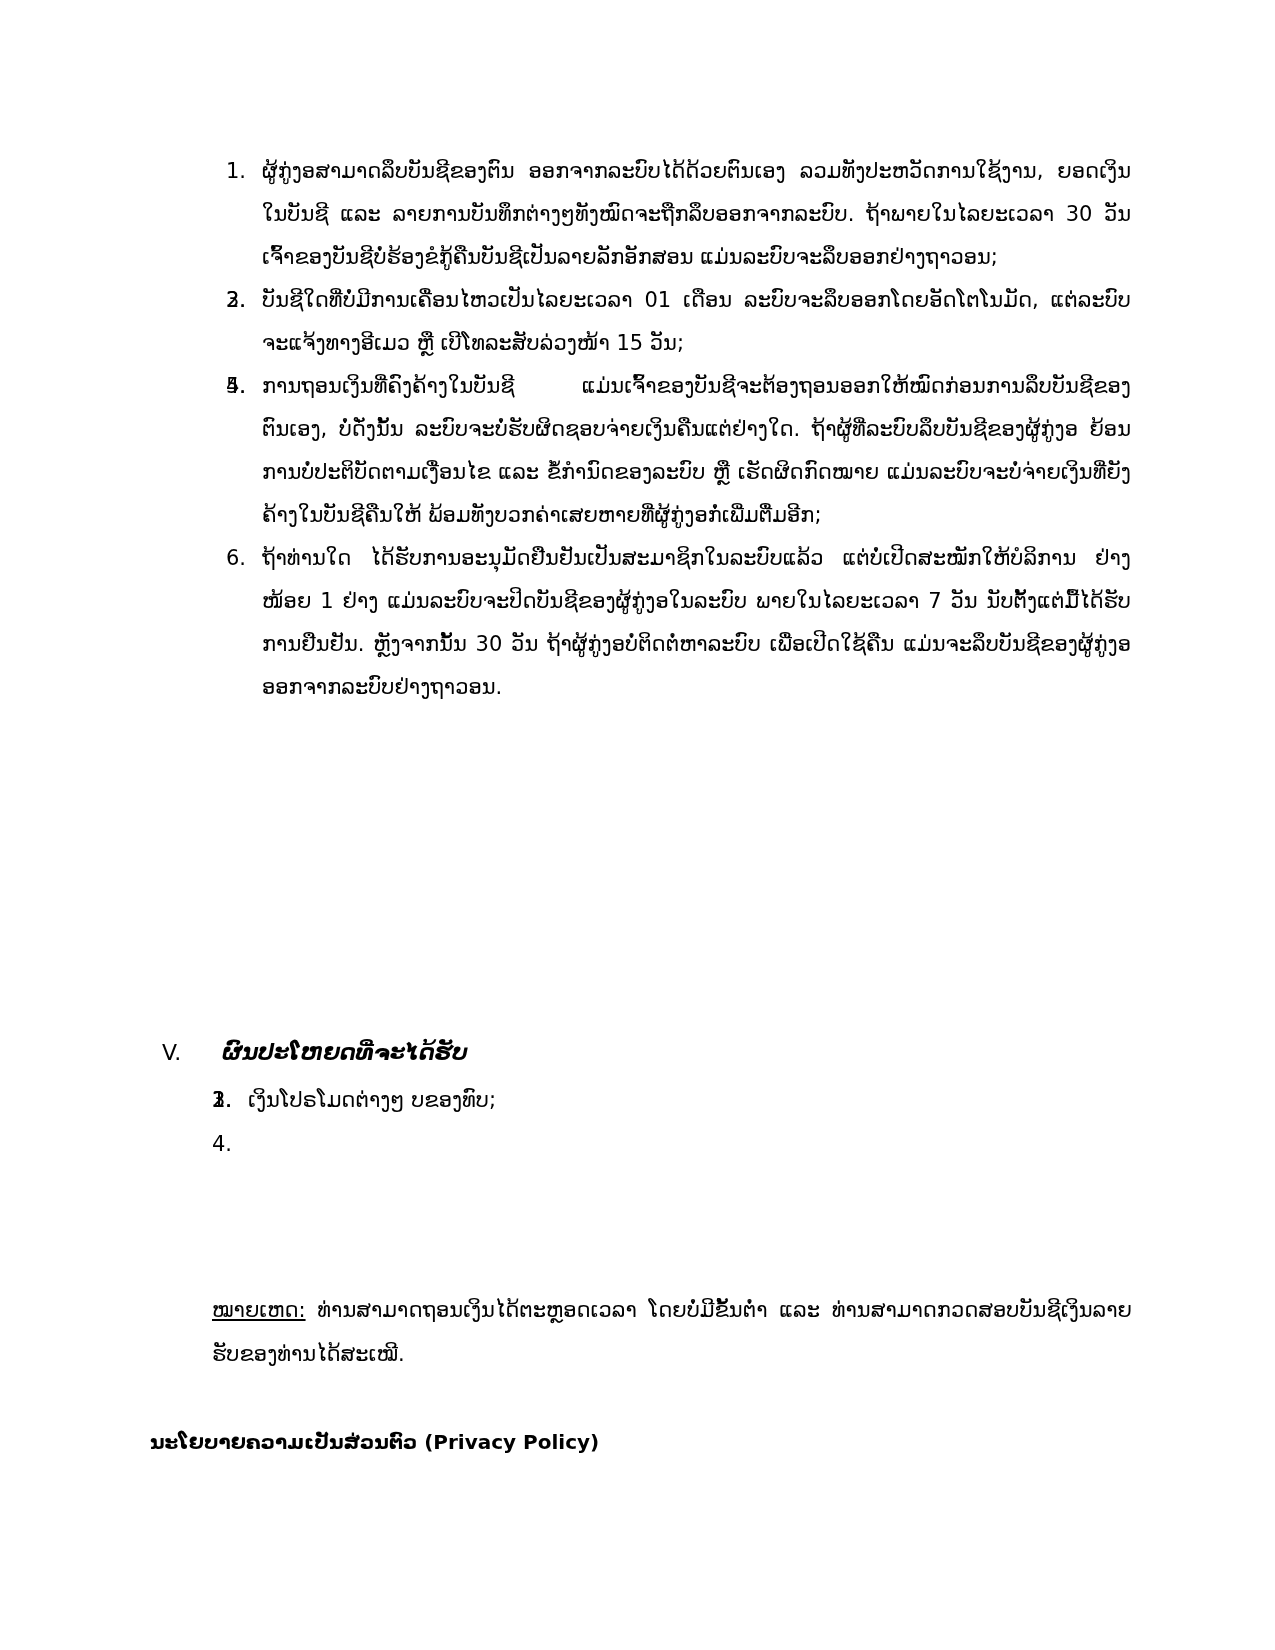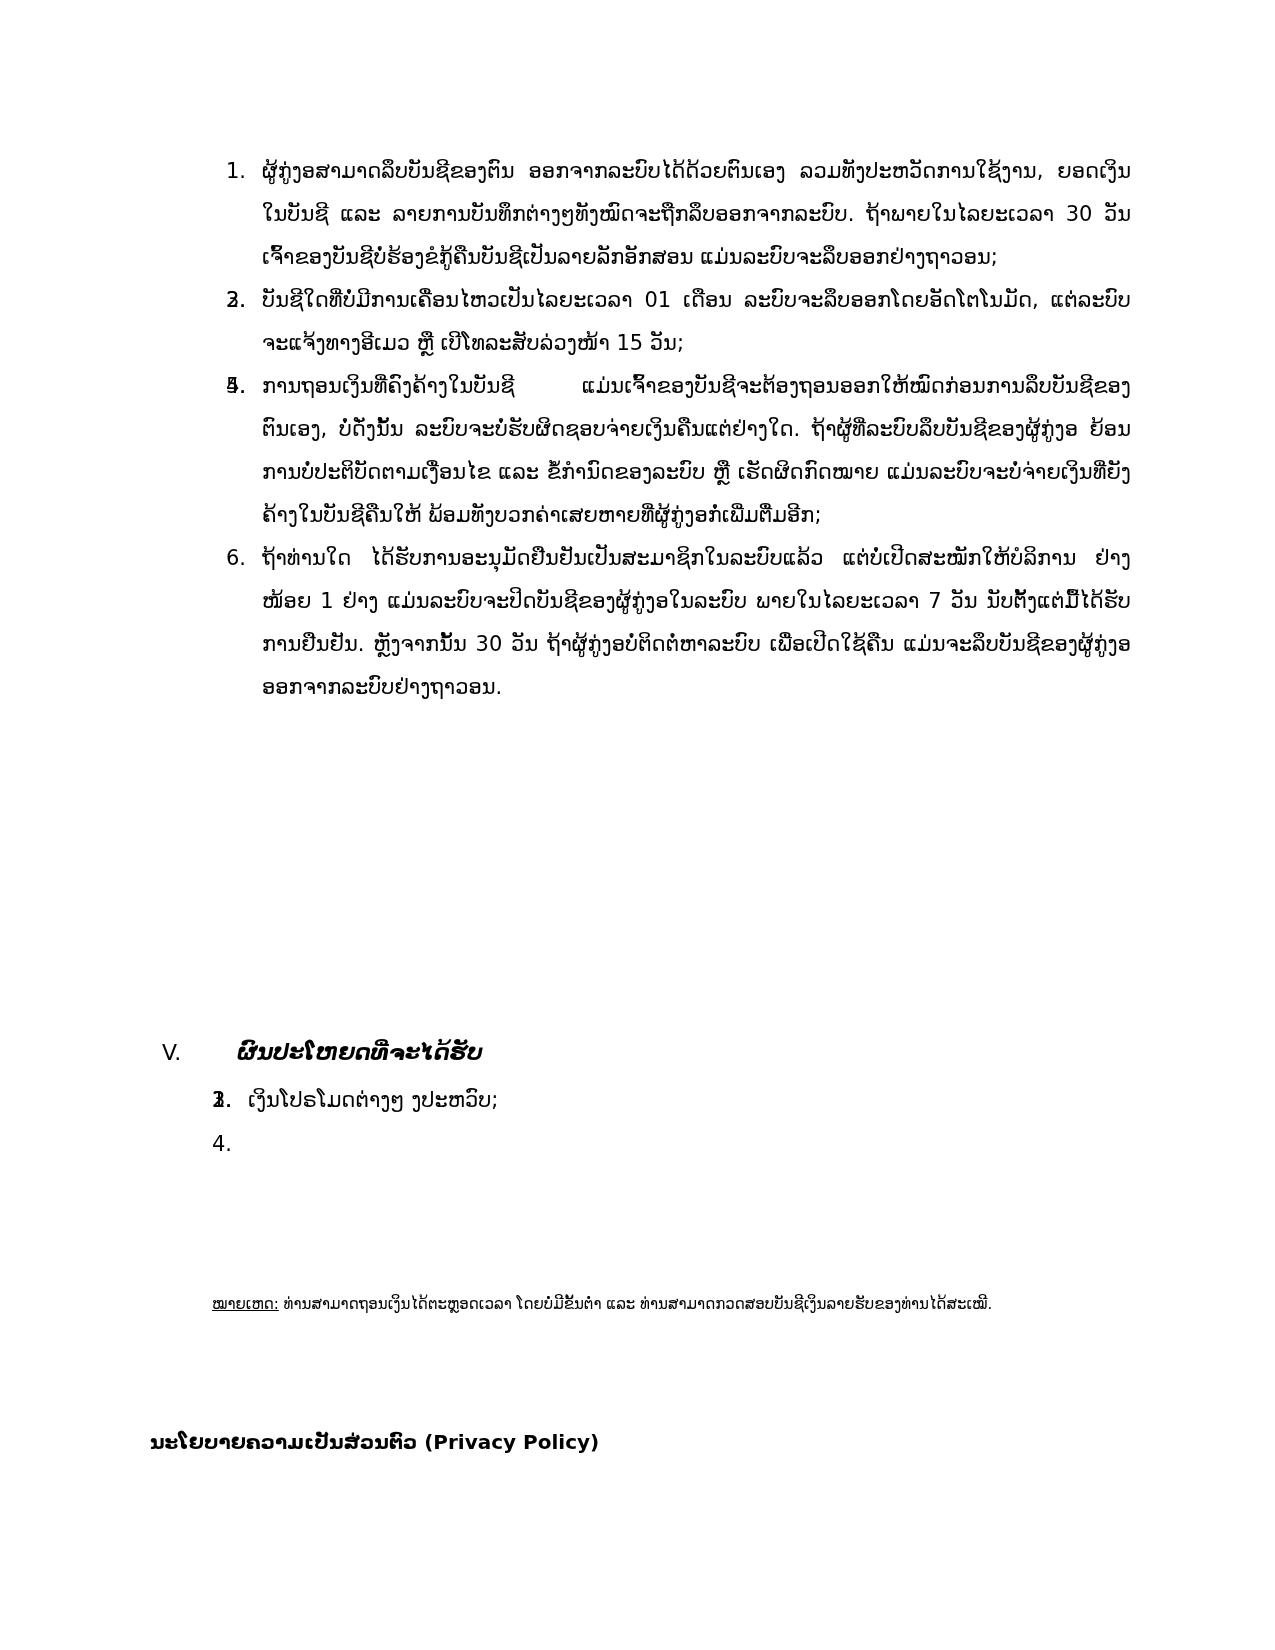--- a/index.html
+++ b/index.html
@@ -8,24 +8,24 @@
     font-family: "DejaVu Sans", "Liberation Sans", sans-serif;
     color: #000000;
   }
   .page { position: absolute; left: 0; top: 0; width: 1275px; height: 1650px; }
   .numlist { position: absolute; left: 226px; width: 905px; margin: 0; padding: 0; list-style: none; }
   .numlist li { position: relative; padding-left: 36px; font-size: 21px; line-height: 43px; text-align: justify; }
   .numlist li .num { position: absolute; left: 0; top: 0; }
   .list-a { top: 150px; }
   .section-head { position: absolute; left: 162px; top: 1040px; font-size: 22px; font-weight: bold; display: flex; }
   .section-head .roman { width: 60px; font-weight: normal; }
-  .section-head .title { font-style: italic; margin-left: 15px; }
+  .section-head .title { font-style: italic; }
   .list-b { top: 1078px; left: 212px; width: 900px; }
   .list-b li { line-height: 44px; }
-  .note { position: absolute; left: 212px; top: 1267px; width: 920px; font-size: 15px; line-height: 44px; text-align: justify; }
+  .note { position: absolute; left: 212px; top: 1267px; width: 920px; font-size: 21px; line-height: 44px; text-align: justify; }
   .note .label { text-decoration: underline; }
   .policy-heading { position: absolute; left: 150px; top: 1430px; font-size: 20px; font-weight: bold; }
 </style>
 </head>
 <body>
 
 <div class="page">
 
   <ol class="numlist list-a">
     <li><span class="num">1.</span><span>ຜູ້ກູ່ງອສາມາດລຶບບັນຊີຂອງຕົນ  ອອກຈາກລະບົບໄດ້ດ້ວຍຕົນເອງ  ລວມທັງປະຫວັດການໃຊ້ງານ, ຍອດເງິນໃນບັນຊີ  ແລະ  ລາຍການບັນທຶກຕ່າງໆທັງໝົດຈະຖືກລຶບອອກຈາກລະບົບ. ຖ້າພາຍໃນໄລຍະເວລາ 30 ວັນ ເຈົ້າຂອງບັນຊີບໍ່ຮ້ອງຂໍກູ້ຄືນບັນຊີເປັນລາຍລັກອັກສອນ ແມ່ນລະບົບຈະລຶບອອກຢ່າງຖາວອນ;</span></li>
@@ -37,21 +37,21 @@
   </ol>
 
   <div class="section-head">
     <span class="roman">V.</span>
     <span class="title">ຜົນປະໂຫຍດທີ່ຈະໄດ້ຮັບ</span>
   </div>
 
   <ol class="numlist list-b">
     <li><span class="num">1.</span></li>
     <li><span class="num">2.</span></li>
-    <li><span class="num">3.</span><span>ເງິນໂປຣໂມດຕ່າງໆ  ງປະຫວົບ;</span></li>
+    <li><span class="num">3.</span><span>ເງິນໂປຣໂມດຕ່າງໆ  ບຂອງທົບ;</span></li>
     <li><span class="num">4.</span></li>
   </ol>
 
   <p class="note"><span class="label">ໝາຍເຫດ:</span><span> ທ່ານສາມາດຖອນເງິນໄດ້ຕະຫຼອດເວລາ  ໂດຍບໍ່ມີຂັ້ນຕ່ຳ  ແລະ  ທ່ານສາມາດກວດສອບບັນຊີເງິນລາຍຮັບຂອງທ່ານໄດ້ສະເໝີ.</span></p>
 
   <div class="policy-heading">ນະໂຍບາຍຄວາມເປັນສ່ວນຕົວ (Privacy Policy)</div>
 
 </div>
 
 </body></html>

